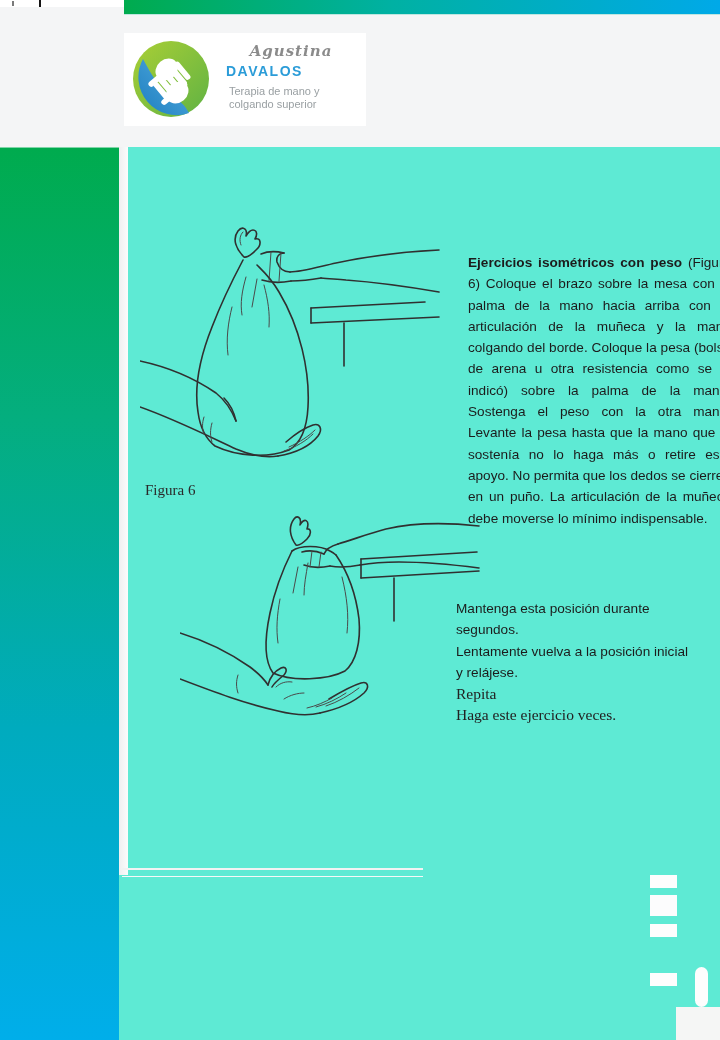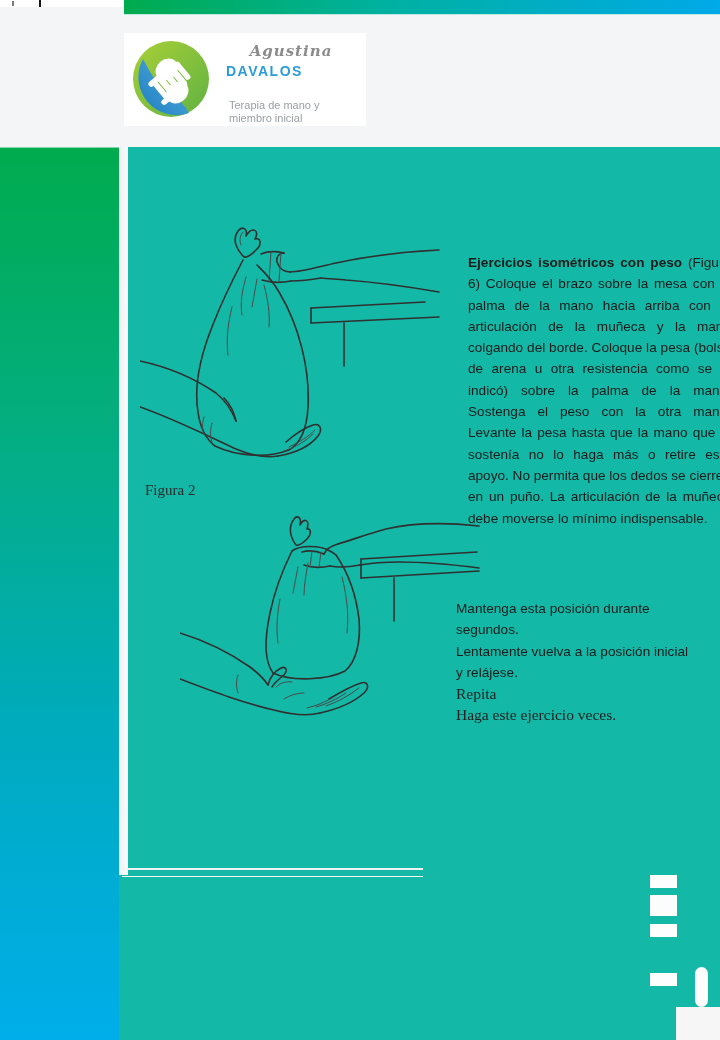--- a/index.html
+++ b/index.html
@@ -1,36 +1,36 @@
 <!DOCTYPE html>
 <html><head>
 <meta charset="utf-8">
 <style>
   html,body{margin:0;padding:0;}
   body{font-family:"Liberation Sans",sans-serif;background:#e9e9e9;}
-  .page{position:relative;width:720px;height:1040px;background:#14b8a6;overflow:hidden;}
+  .page{position:relative;width:720px;height:1040px;background:#5eead4;overflow:hidden;}
 
   
   .header-band{position:absolute;left:0;top:0;width:720px;height:147px;background:#f4f5f6;}
   .top-white-strip{position:absolute;left:0;top:0;width:124px;height:7px;background:#ffffff;}
   .tick1{position:absolute;left:12px;top:1px;width:2px;height:5px;background:#7a7a7a;}
   .tick2{position:absolute;left:39px;top:0px;width:2px;height:7px;background:#141414;}
   .top-accent-bar{position:absolute;left:124px;top:0;width:596px;height:14px;
     background:linear-gradient(to right,#00ab4e 0%,#00b1a3 45%,#00a9e8 100%);
     border-bottom:1px solid #bfe6e0;}
 
   
   .logo-patch{position:absolute;left:124px;top:33px;width:242px;height:93px;background:#ffffff;}
   .logo-icon{position:absolute;left:7px;top:6px;width:80px;height:80px;}
   .logo-text{position:absolute;left:102px;top:9px;width:130px;}
   .logo-script{font-family:"DejaVu Serif",serif;font-style:italic;font-weight:bold;
     font-size:15px;color:#8b8b8b;text-align:center;letter-spacing:1px;}
   .logo-brand{font-family:"Liberation Sans",sans-serif;font-weight:700;font-size:14px;
     color:#2b9cd8;letter-spacing:1.5px;line-height:23px;text-align:left;}
-  .logo-tagline{font-size:11px;color:#9aa0a3;line-height:13px;padding-left:3px;margin-top:16px;}
+  .logo-tagline{font-size:11px;color:#9aa0a3;line-height:13px;padding-left:3px;margin-top:2px;}
 
   
   .side-accent-bar{position:absolute;left:0;top:147px;width:119px;height:893px;
     background:linear-gradient(180deg,#00ab4e 0%,#04ae7e 30%,#00abbe 65%,#00aeea 100%);
     border-top:1px solid #7fd6a8;}
   .page-edge-shadow{position:absolute;left:119px;top:147px;width:9px;height:728px;
     background:linear-gradient(to right,#eef0f1,#fbfbfb);}
 
   
   .divider-a{position:absolute;left:122px;top:868px;width:301px;height:2px;background:#f1f3f3;}
@@ -103,21 +103,21 @@
         <rect x="46" y="29" width="5.6" height="25" rx="2.8"></rect>
         <rect x="53.5" y="34" width="5.6" height="20" rx="2.8"></rect>
         <rect x="26" y="50" width="15" height="5.6" rx="2.8"></rect>
       </g>
     </svg>
     <div class="logo-text">
       <div class="logo-script">Agustina</div>
       <div class="logo-brand">DAVALOS</div>
       <div class="logo-tagline">
         <div>Terapia de mano y</div>
-        <div>miembro inicial</div>
+        <div>colgando superior</div>
       </div>
     </div>
   </div>
 
   <div class="side-accent-bar"></div>
   <div class="page-edge-shadow"></div>
 
   <svg class="figure1" viewBox="0 0 300 270">
 
     <path class="sk" d="M171 93 L285 87"></path>
@@ -146,21 +146,21 @@
     <path class="sk" d="M0 146 C28 152 54 163 76 178 C86 186 92 196 96 206"></path>
     <path class="sk" d="M0 192 C34 204 66 220 96 234 C110 240 124 243 138 241"></path>
     <path class="sk" d="M138 241 C156 238 170 231 178 221 C183 214 180 208 173 210 C164 213 154 220 146 227"></path>
     <path class="sk2" d="M149 232 C160 227 169 221 175 215"></path>
     <path class="sk2" d="M144 236 C156 232 166 226 173 219"></path>
     <path class="sk" d="M96 206 C94 197 90 189 84 183"></path>
     <path class="sk2" d="M72 208 C70 215 70 221 72 227"></path>
     <path class="sk2" d="M64 202 C62 208 62 214 64 219"></path>
   </svg>
 
-  <div class="figure-caption">Figura 2</div>
+  <div class="figure-caption">Figura 6</div>
 
   <svg class="figure2" viewBox="0 0 300 228">
 
     <path class="sk" d="M181 44 L297 37"></path>
     <path class="sk" d="M181 44 L181 63"></path>
     <path class="sk" d="M181 63 L299 56"></path>
     <path class="sk" d="M214 63 L214 106"></path>
 
     <path class="sk" d="M299 11 C262 7 232 8 206 14 C190 18 172 25 158 29"></path>
     <path class="sk" d="M158 29 C151 31 146 34 144 39"></path>

